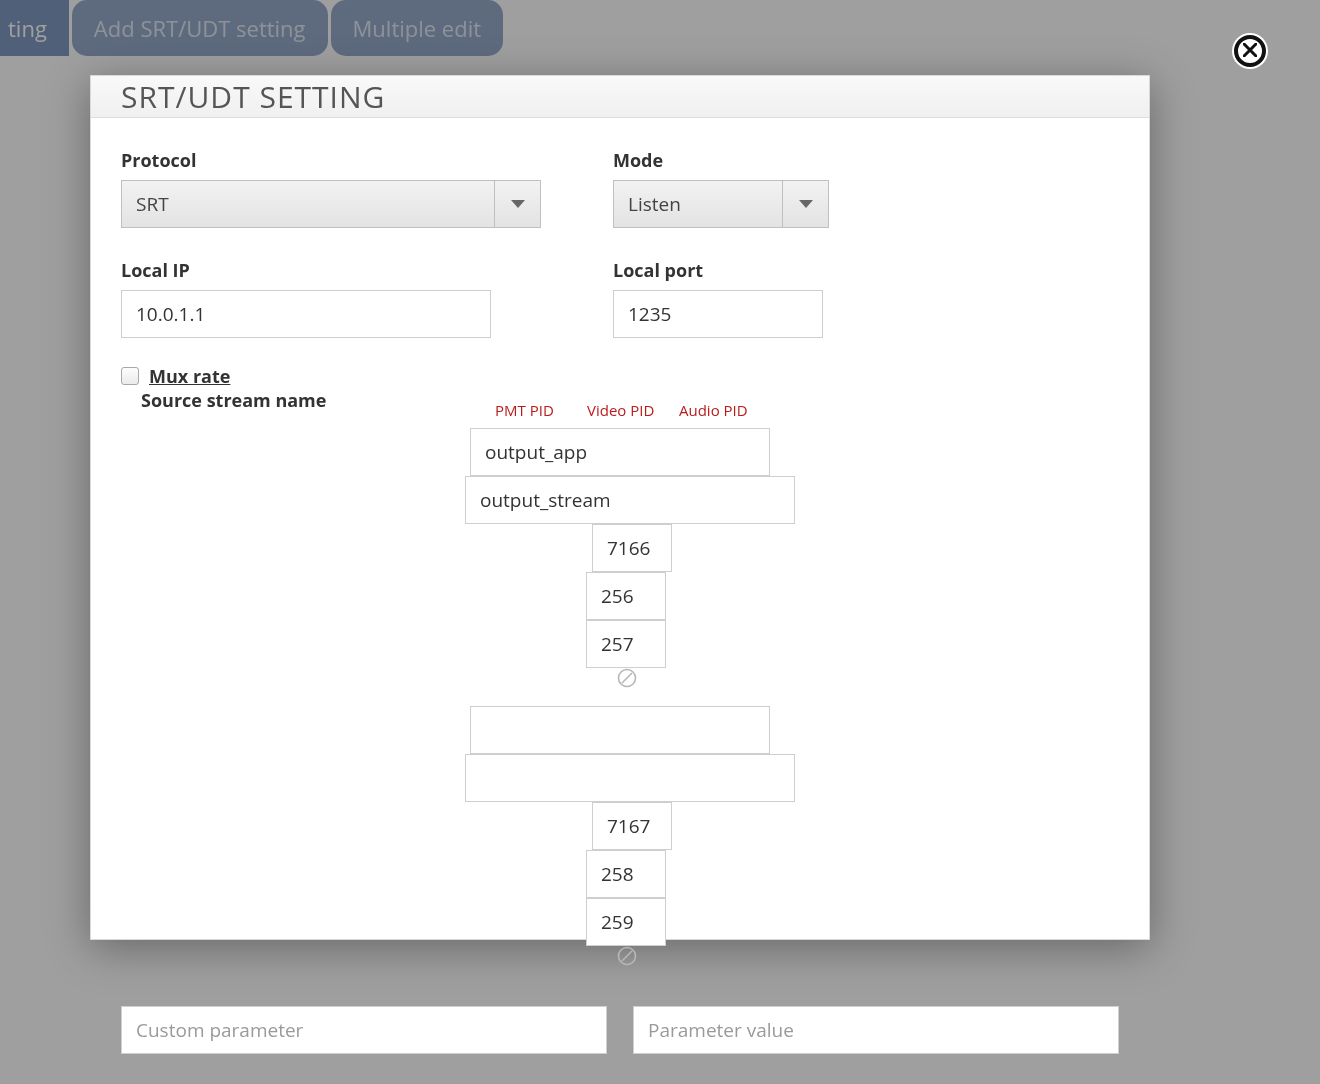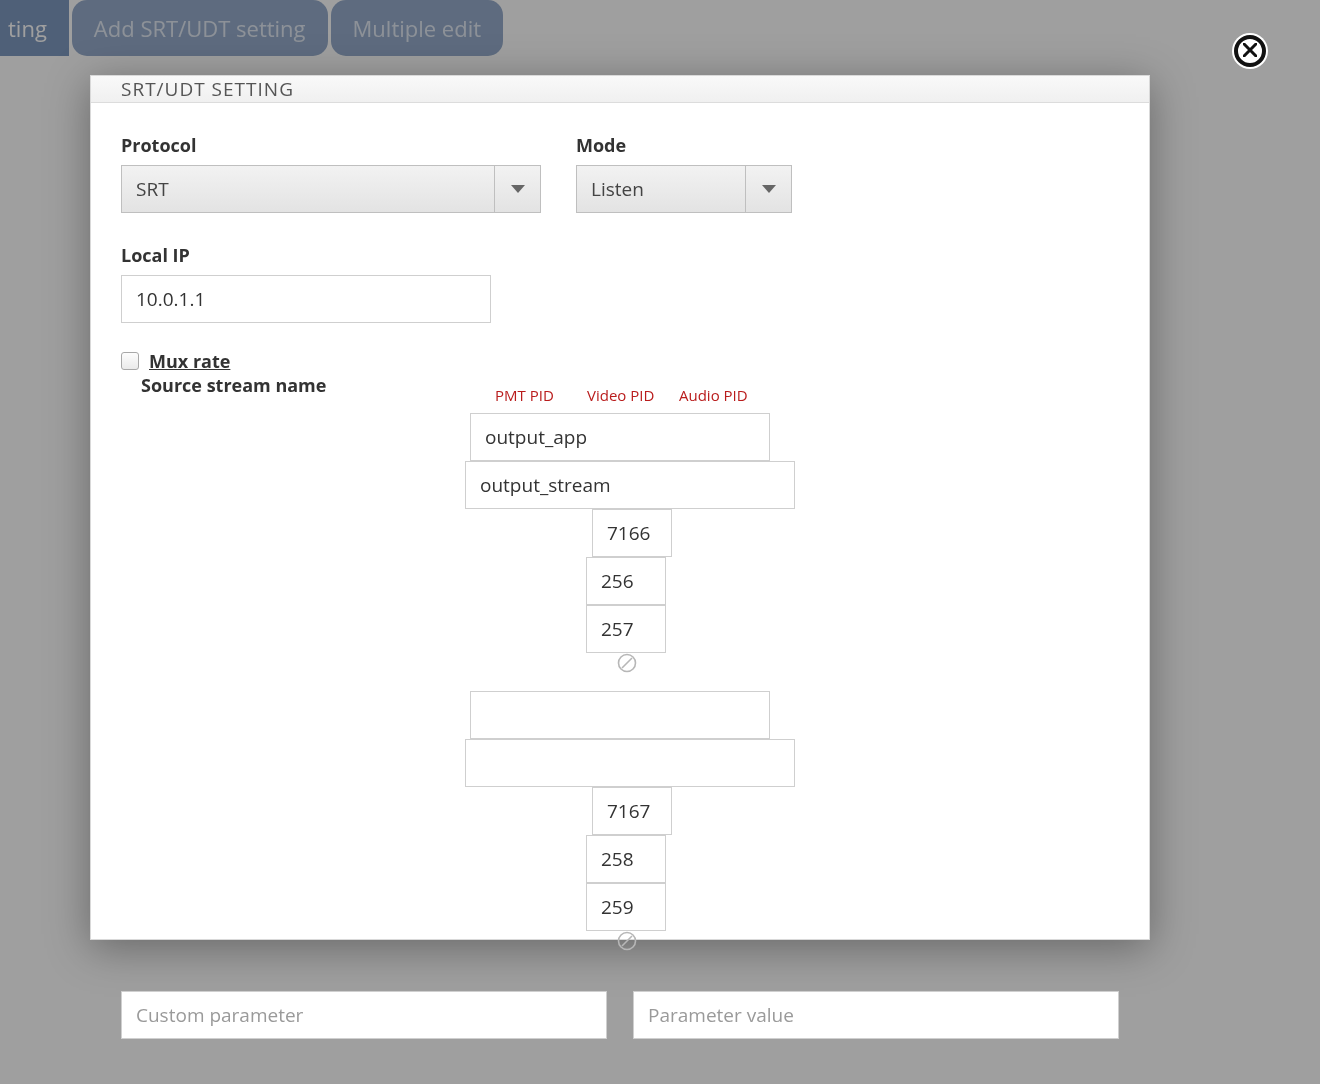--- a/index.html
+++ b/index.html
@@ -44,21 +44,21 @@
     display:flex;flex-direction:column;
   }
   .modal-header{
     height:88px;
     border-bottom:1px solid #dcdcdc;
     background:linear-gradient(#f9f9f9,#f0f0f0);
     display:flex;align-items:center;
     padding:0 30px;
   }
   .modal-title{
-    font-size:19px;letter-spacing:1px;
+    font-size:30px;letter-spacing:1px;
     color:#555;font-weight:400;
     text-transform:uppercase;
   }
   .modal-body{
     flex:1;padding:30px 30px 40px 30px;
     position:relative;
     color:#333;
   }
 
   .close-btn{
@@ -73,21 +73,21 @@
 
   
   .lbl{
     font-size:18px;font-weight:700;color:#333;
     margin-bottom:8px;display:block;
   }
   .sml{
     font-size:15px;color:#b91c1c;font-weight:400;
   }
 
-  .row{display:flex;gap:35px;margin-bottom:30px;}
+  .row{display:flex;gap:72px;margin-bottom:30px;}
   .col{display:flex;flex-direction:column;}
 
   .select{
     height:48px;border:1px solid #bfbfbf;
     background:linear-gradient(#f2f2f2,#e3e3e3);
     display:flex;align-items:center;position:relative;
     font-size:19px;color:#444;
   }
   .select .sel-text{flex:1;padding:0 14px;}
   .select .sel-btn{
@@ -195,20 +195,24 @@
           </span>
         </div>
       </div>
     </div>
 
     
     <div class="row">
       <div class="col" style="width:370px">
         <span class="lbl">Local IP</span>
         <input class="tinput" style="width: 370px;" value="10.0.1.1">
+      </div>
+      <div class="col" style="width:210px;margin-left:50px">
+        <span class="lbl">Local port</span>
+        <input class="tinput" style="width: 210px;" value="1235">
       </div>
     </div>
 
     
     <div class="chkwrap">
       <span class="chkbox"></span>
       <span class="chklabel">Mux rate</span>
     </div>
 
     

